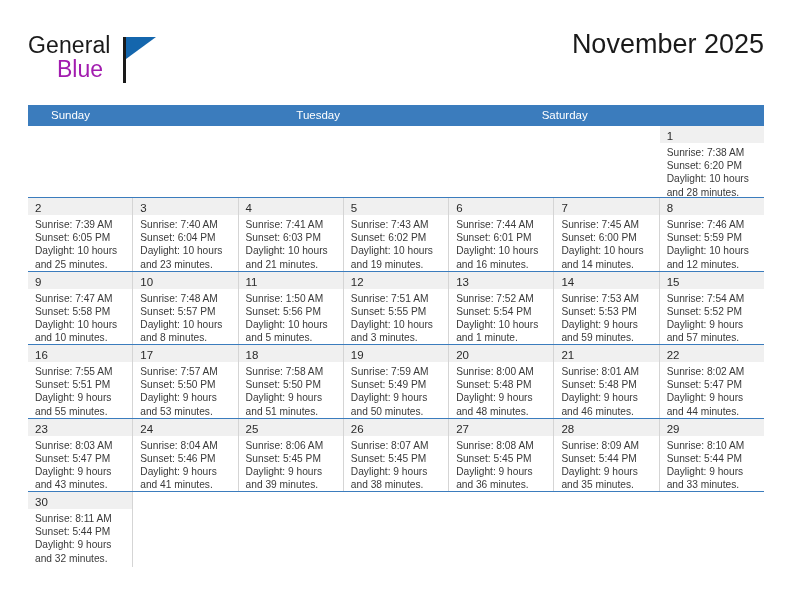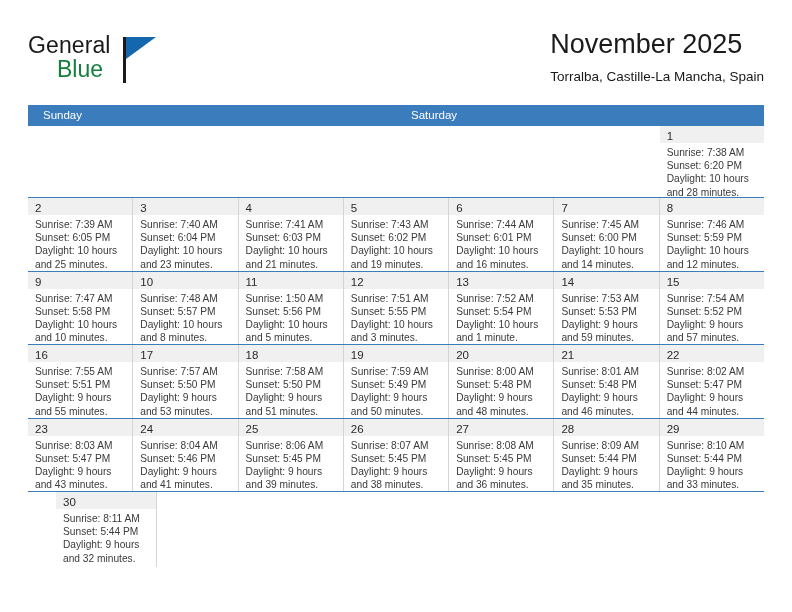--- a/index.html
+++ b/index.html
@@ -43,21 +43,21 @@
     font-size: 23px;
     letter-spacing: 0.1px;
     color: #1a1a1a;
     font-family: "Liberation Sans", sans-serif;
   }
   .brand-blue {
     position: absolute;
     left: 29px;
     top: 24px;
     font-size: 23px;
-    color: #15803d;
+    color: #a21caf;
     font-family: "Liberation Sans", sans-serif;
   }
   .brand-tri {
     position: absolute;
     left: 98px;
     top: 5px;
     width: 0;
     height: 0;
     border-left: 30px solid #1466ad;
     border-bottom: 22px solid transparent;
@@ -102,33 +102,33 @@
     display: flex;
     background: #3b7cbd;
     height: 21px;
   }
   .weekday {
     flex: 1 1 0;
     box-sizing: border-box;
     color: #ffffff;
     font-size: 11.5px;
     line-height: 21px;
-    padding-left: 15px;
+    padding-left: 23px;
     white-space: nowrap;
     overflow: hidden;
   }
 
   .week {
     display: flex;
     border-bottom: 1.5px solid #3b7cbd;
     box-sizing: border-box;
   }
   .week.r1 { height: 72px; }
   .week.r2, .week.r3, .week.r4, .week.r5 { height: 73.5px; }
-  .week.r6 { height: 75px; border-bottom: none; margin-left: 28px; }
+  .week.r6 { height: 75px; border-bottom: none; }
 
   .day {
     flex: 1 1 0;
     box-sizing: border-box;
     border-right: 1px solid #d5d5d5;
     position: relative;
     overflow: hidden;
     background: #ffffff;
   }
   .day:last-child { border-right: none; }
@@ -165,28 +165,28 @@
 
     <div class="brand">
       <span class="brand-general">General</span>
       <span class="brand-bar"></span>
       <span class="brand-tri"></span>
       <span class="brand-blue">Blue</span>
     </div>
 
     <div class="title-block">
       <div class="month-title">November 2025</div>
-      <div class="location">Torralba, Castille-La Mancha, Spain</div>
     </div>
 
   </div>
 
   <div class="calendar">
     <div class="weekdays">
       <div class="weekday">Sunday</div>
+      <div class="weekday">Tuesday</div>
       <div class="weekday">Saturday</div>
     </div>
 
     <div id="weeks-container">
         <div class="week r1">
           <div class="day empty">
             <div class="daynum-band"></div>
           </div>
           <div class="day empty">
             <div class="daynum-band"></div>

